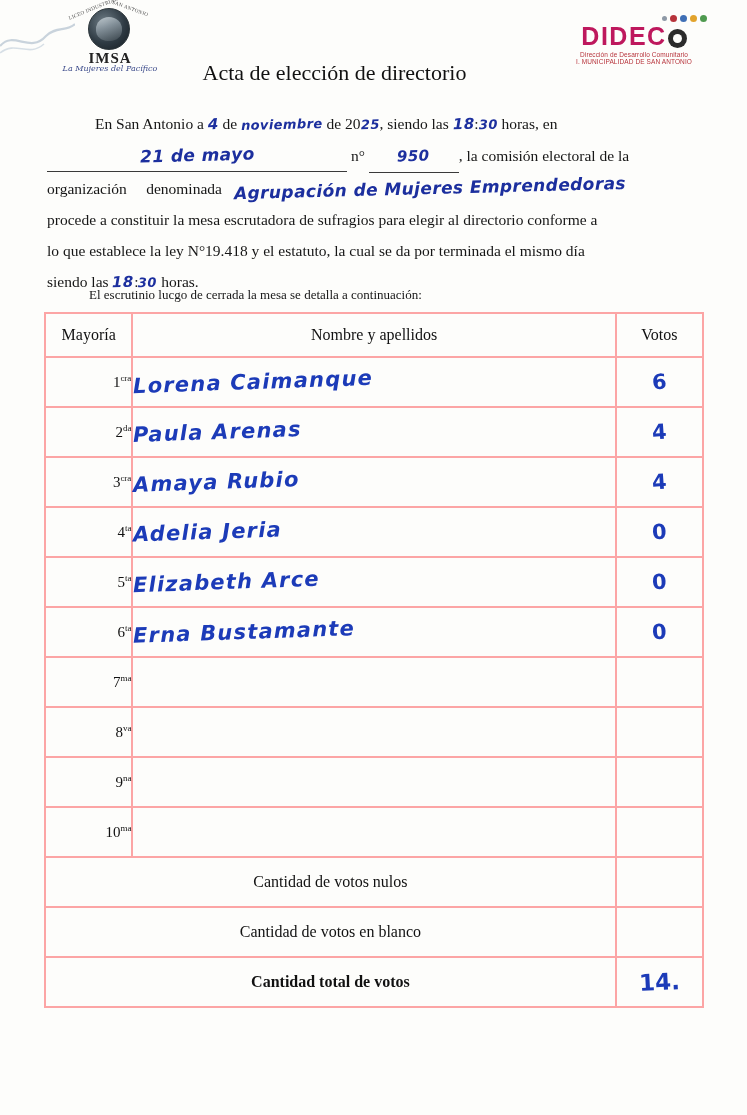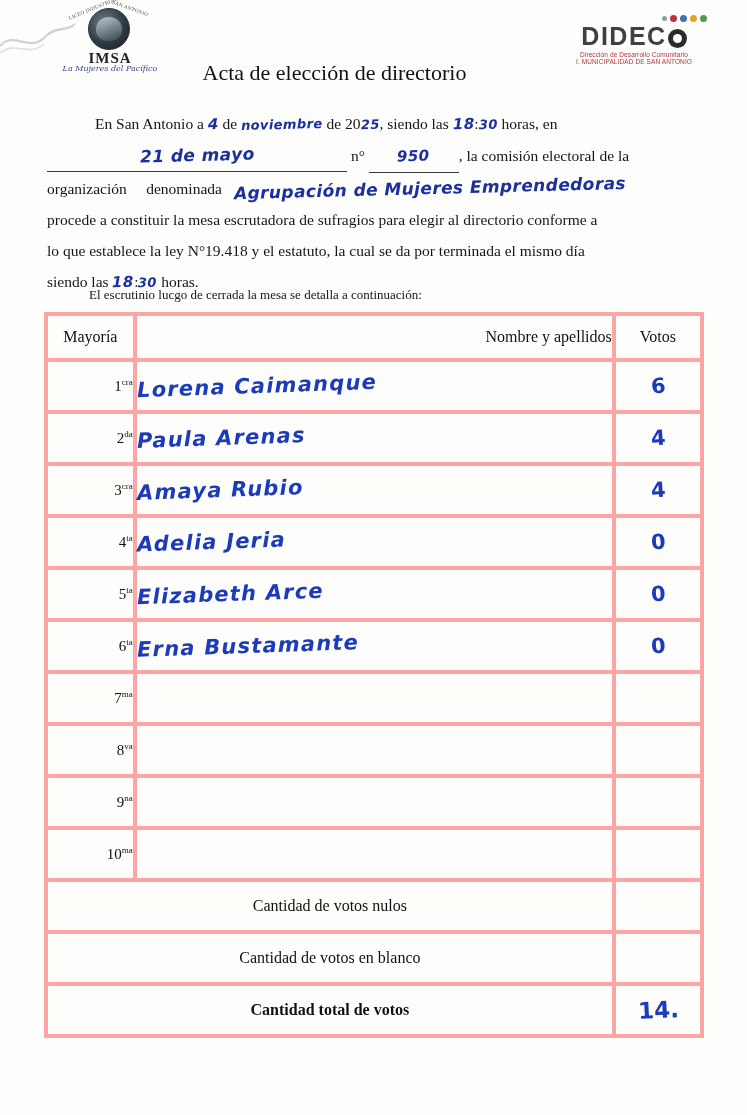--- a/index.html
+++ b/index.html
@@ -119,21 +119,21 @@
   .logo-right .dots i:nth-child(1){ background:#8e99a6; width:5px;height:5px;}
   .logo-right .dots i:nth-child(2){ background:#b7333b; }
   .logo-right .dots i:nth-child(3){ background:#3f6fb5; }
   .logo-right .dots i:nth-child(4){ background:#e2a32c; }
   .logo-right .dots i:nth-child(5){ background:#4f9a4f; }
   .logo-right .brand {
     font-family: "Liberation Sans", sans-serif;
     font-weight: bold;
     font-size: 25px;
     letter-spacing: 1.5px;
-    color: #404040;
+    color: #be185d;
     line-height: 1;
     position: relative;
   }
   .logo-right .brand .o {
     display: inline-block;
     width: 19px; height: 19px;
     border-radius: 50%;
     background: #2b2b2b;
     position: relative;
     vertical-align: -3px;
@@ -222,32 +222,32 @@
   
   table.acta {
     position: absolute;
     left: 44px;
     top: 312px;
     width: 660px;
     border-collapse: collapse;
     font-size: 14px;
   }
   table.acta td, table.acta th {
-    border: 4px solid #fca5a5;
+    border: 2px solid #fca5a5;
     padding: 0;
   }
   .th-row th {
     height: 42px;
     font-weight: normal;
     font-family: "Liberation Serif", serif;
     font-size: 16px;
     color: #111;
   }
   .col-may { width: 86px; text-align: center; }
-  .col-nom { width: 488px; text-align: right; }
+  .col-nom { width: 488px; text-align: center; }
   .col-vot { width: 86px; text-align: center; }
 
   .acta tbody td { height: 48px; }
   .cell-pos {
     text-align: right;
     font-size: 15px;
     color: #111;
     font-family: "Liberation Serif", serif;
   }
   .cell-pos sup { font-size: 9px; }

